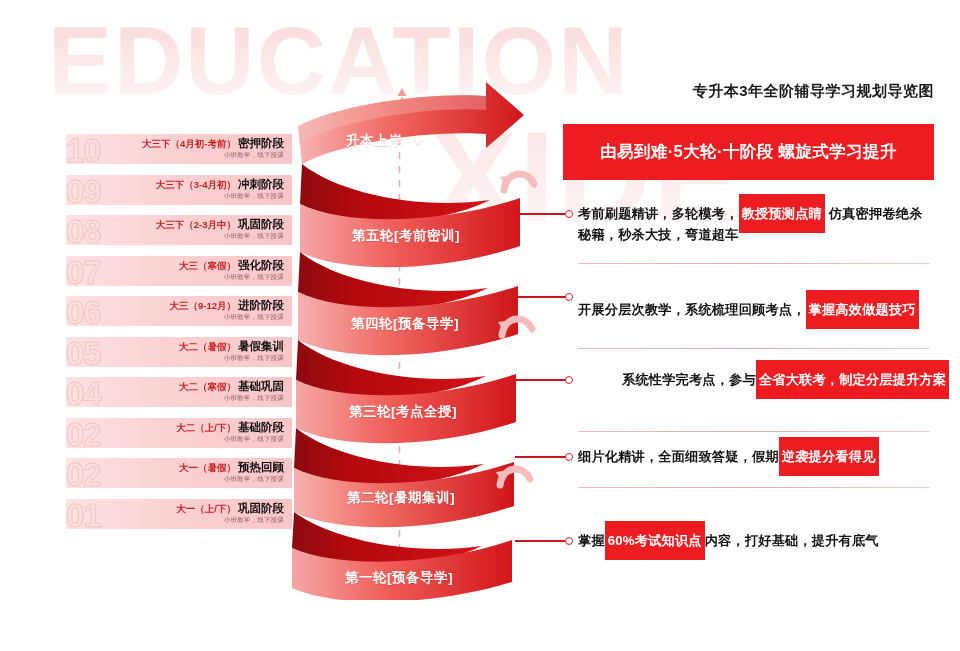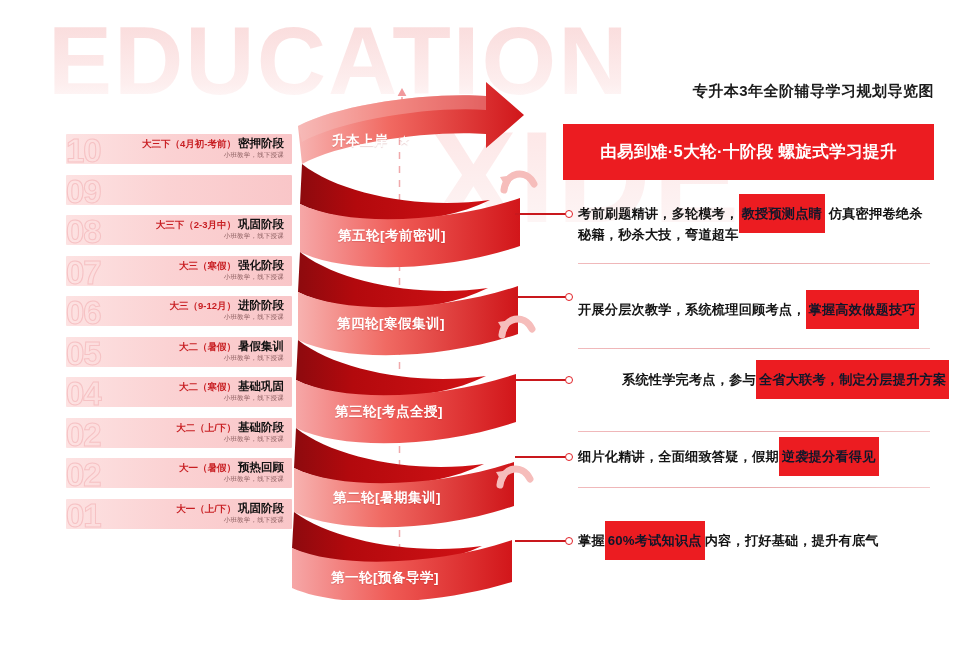--- a/index.html
+++ b/index.html
@@ -80,20 +80,21 @@
   
   .spiral{position:absolute;left:280px;top:70px;width:300px;height:530px;}
   .spiral svg{display:block;}
 
   .ribbon-label{
     position:absolute;
     color:#ffffff;font-weight:bold;font-size:13.5px;
     white-space:nowrap;
     letter-spacing:.5px;
     text-shadow:0 1px 1px rgba(140,0,0,.18);
+    margin-left:14px;
   }
   .ribbon-label.top{font-size:13.5px;}
 
   
   .conn{position:absolute;}
   .conn .line{
     position:absolute;left:0;top:0;height:1.6px;background:#c9181d;
   }
   .conn .dot{
     position:absolute;top:-3.5px;width:8px;height:8px;border-radius:50%;
@@ -101,21 +102,21 @@
   }
 
   .note{
     position:absolute;
     font-size:13.2px;color:#141414;font-weight:bold;
     line-height:1.62;
     width:352px;
     letter-spacing:.2px;
   }
   .note .hl{
-    background:#ec1c21;color:#0f172a;padding:12px 3px;
+    background:#ec1c21;color:#ffffff;padding:12px 3px;
     box-decoration-break:clone;-webkit-box-decoration-break:clone;
   }
   .divider{
     position:absolute;height:1px;width:352px;
     background:linear-gradient(90deg,#f1babc 0%,#e9a9ab 50%,#f4cccd 100%);
   }
 
   .curve-arrow{position:absolute;}
 </style>
 </head>
@@ -191,21 +192,21 @@
       <path d="M 14 442 C 52 470, 132 486, 202 476 C 142 504, 52 498, 12 478 Z" fill="url(#gback)"></path>
 
       <path d="M 12 478 C 62 500, 162 494, 232 470 L 232 512 C 162 534, 62 540, 12 518 Z" fill="url(#gf1)"></path>
     </svg>
 
     <div class="ribbon-label top" style="left:52px;top:62px;">
       <span>升本上岸</span>
       <span style="margin-left:6px;">★</span>
     </div>
     <div class="ribbon-label" style="left:58px;top:157px;">第五轮[考前密训]</div>
-    <div class="ribbon-label" style="left:57px;top:245px;">第四轮[寒假集训]</div>
+    <div class="ribbon-label" style="left:57px;top:245px;">第四轮[预备导学]</div>
     <div class="ribbon-label" style="left:55px;top:333px;">第三轮[考点全授]</div>
     <div class="ribbon-label" style="left:53px;top:419px;">第二轮[暑期集训]</div>
     <div class="ribbon-label" style="left:51px;top:499px;">第一轮[预备导学]</div>
   </div>
 
   <svg class="curve-arrow" style="left:500px;top:168px;" width="40" height="42" viewBox="0 0 40 42">
     <path d="M4 22 C 6 4, 26 0, 34 16" stroke="#f6bdbb" stroke-width="7" fill="none" stroke-linecap="round"></path>
     <path d="M0 9 L14 7 L7 21 Z" fill="#f6bdbb"></path>
   </svg>
   <svg class="curve-arrow" style="left:498px;top:313px;" width="40" height="42" viewBox="0 0 40 42">
@@ -224,20 +225,26 @@
       <div class="stage-text">
         <div class="stage-main">
           <span class="period">大三下（4月初-考前）</span><span>密押阶段</span>
         </div>
         <div class="stage-sub">小班教学，线下授课</div>
       </div>
     </div>
 
     <div class="stage-row">
       <div class="stage-num">09</div>
+      <div class="stage-text">
+        <div class="stage-main">
+          <span class="period">大三下（3-4月初）</span><span>冲刺阶段</span>
+        </div>
+        <div class="stage-sub">小班教学，线下授课</div>
+      </div>
     </div>
 
     <div class="stage-row">
       <div class="stage-num">08</div>
       <div class="stage-text">
         <div class="stage-main">
           <span class="period">大三下（2-3月中）</span><span>巩固阶段</span>
         </div>
         <div class="stage-sub">小班教学，线下授课</div>
       </div>

